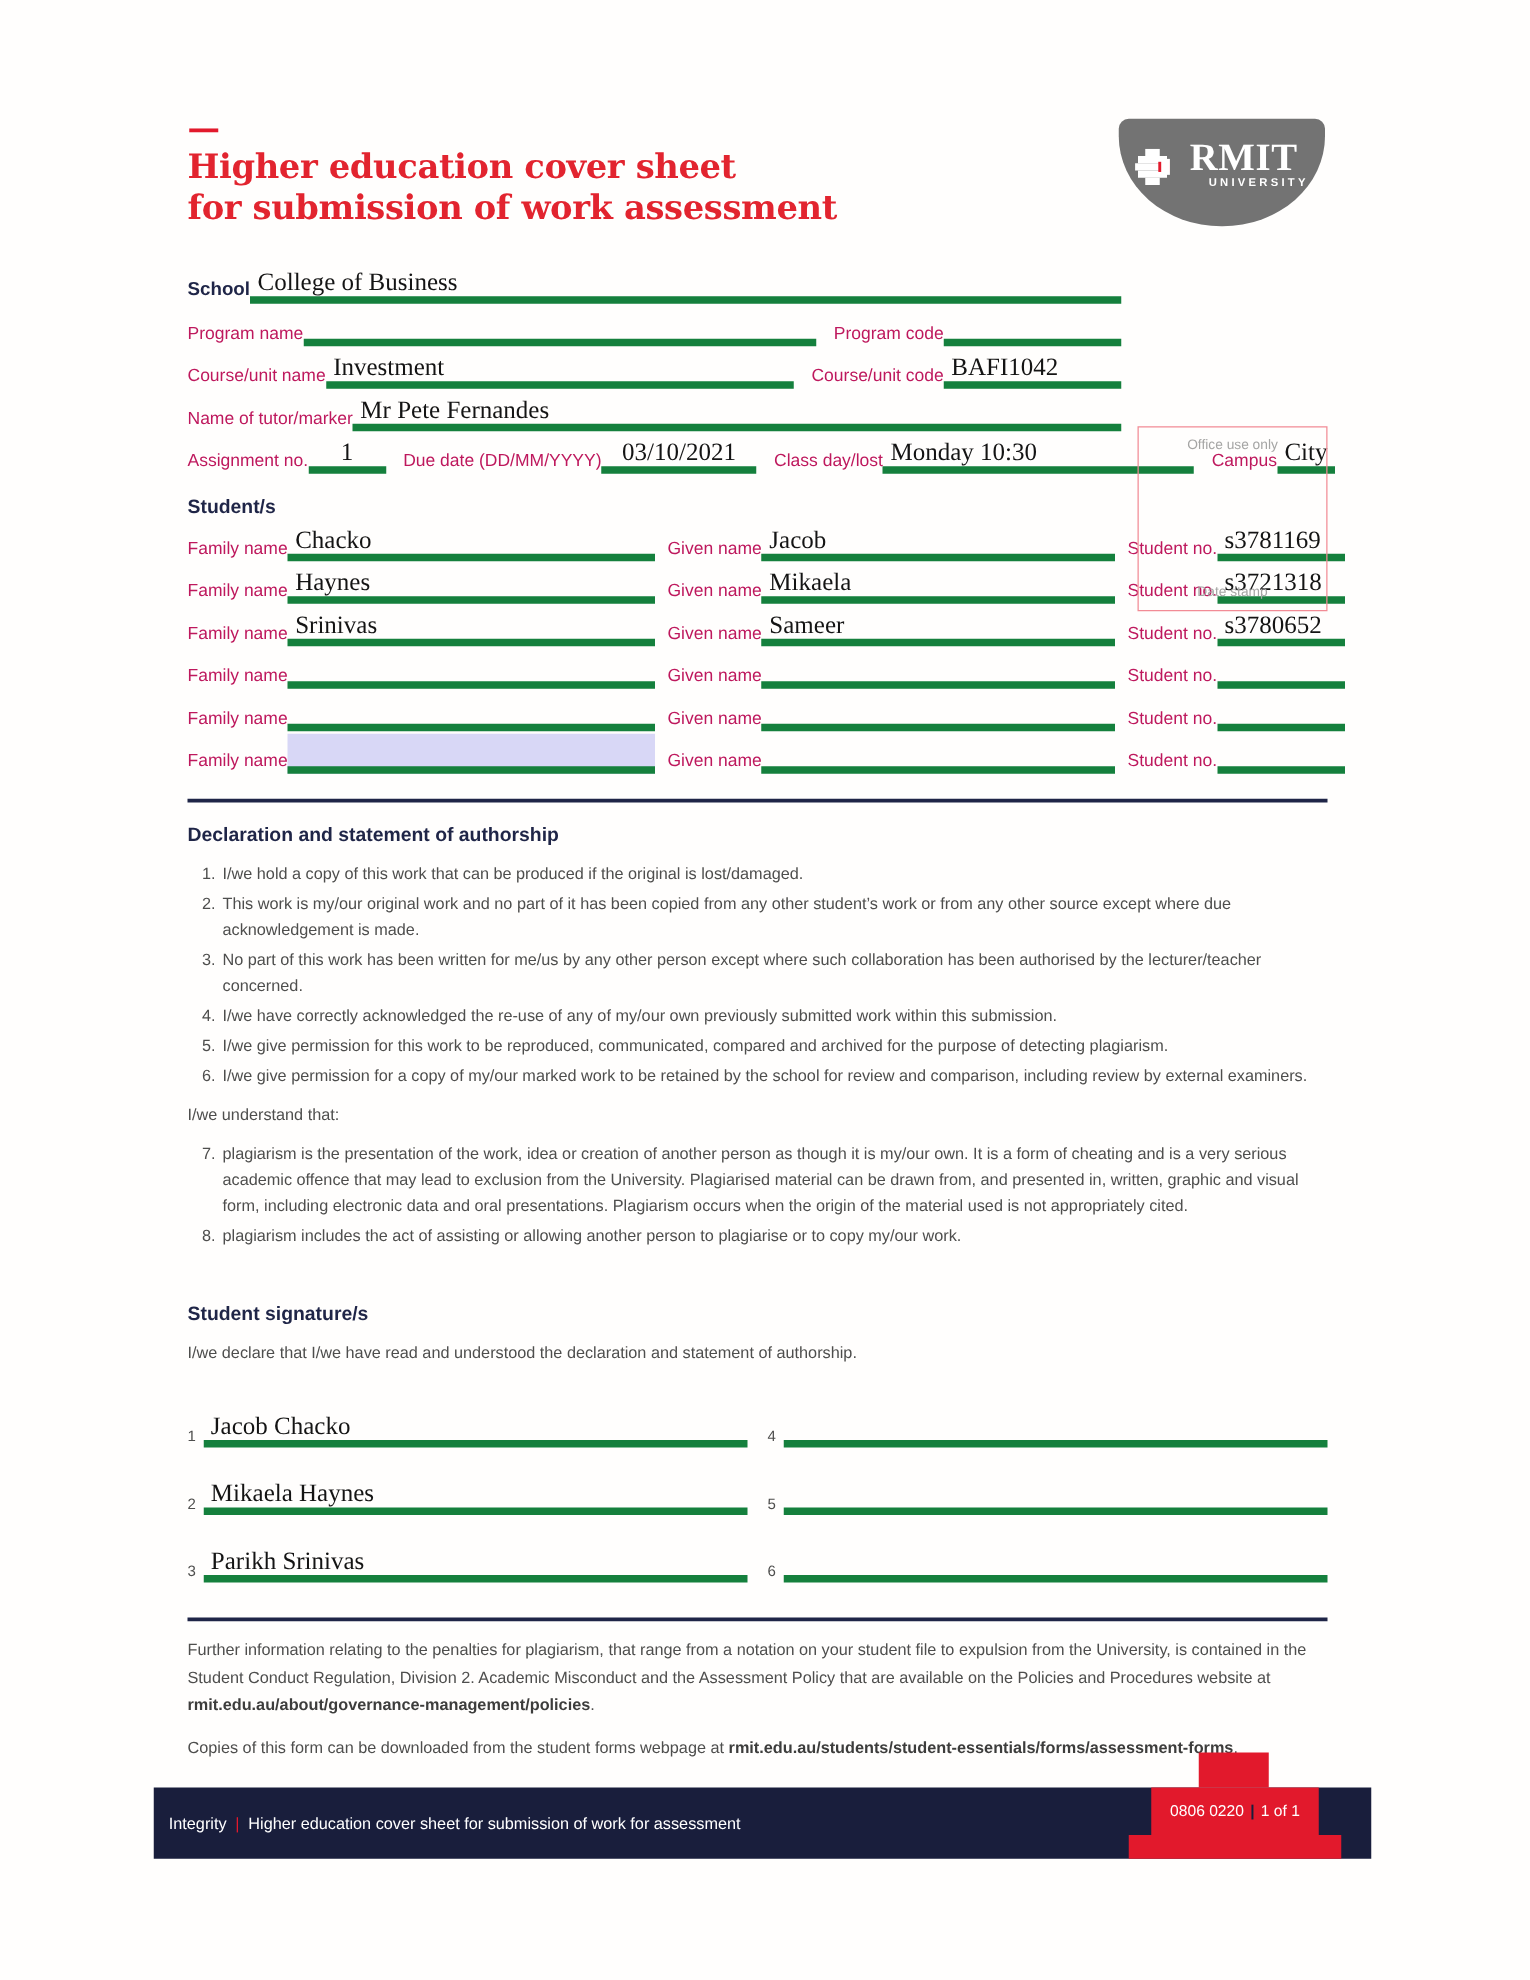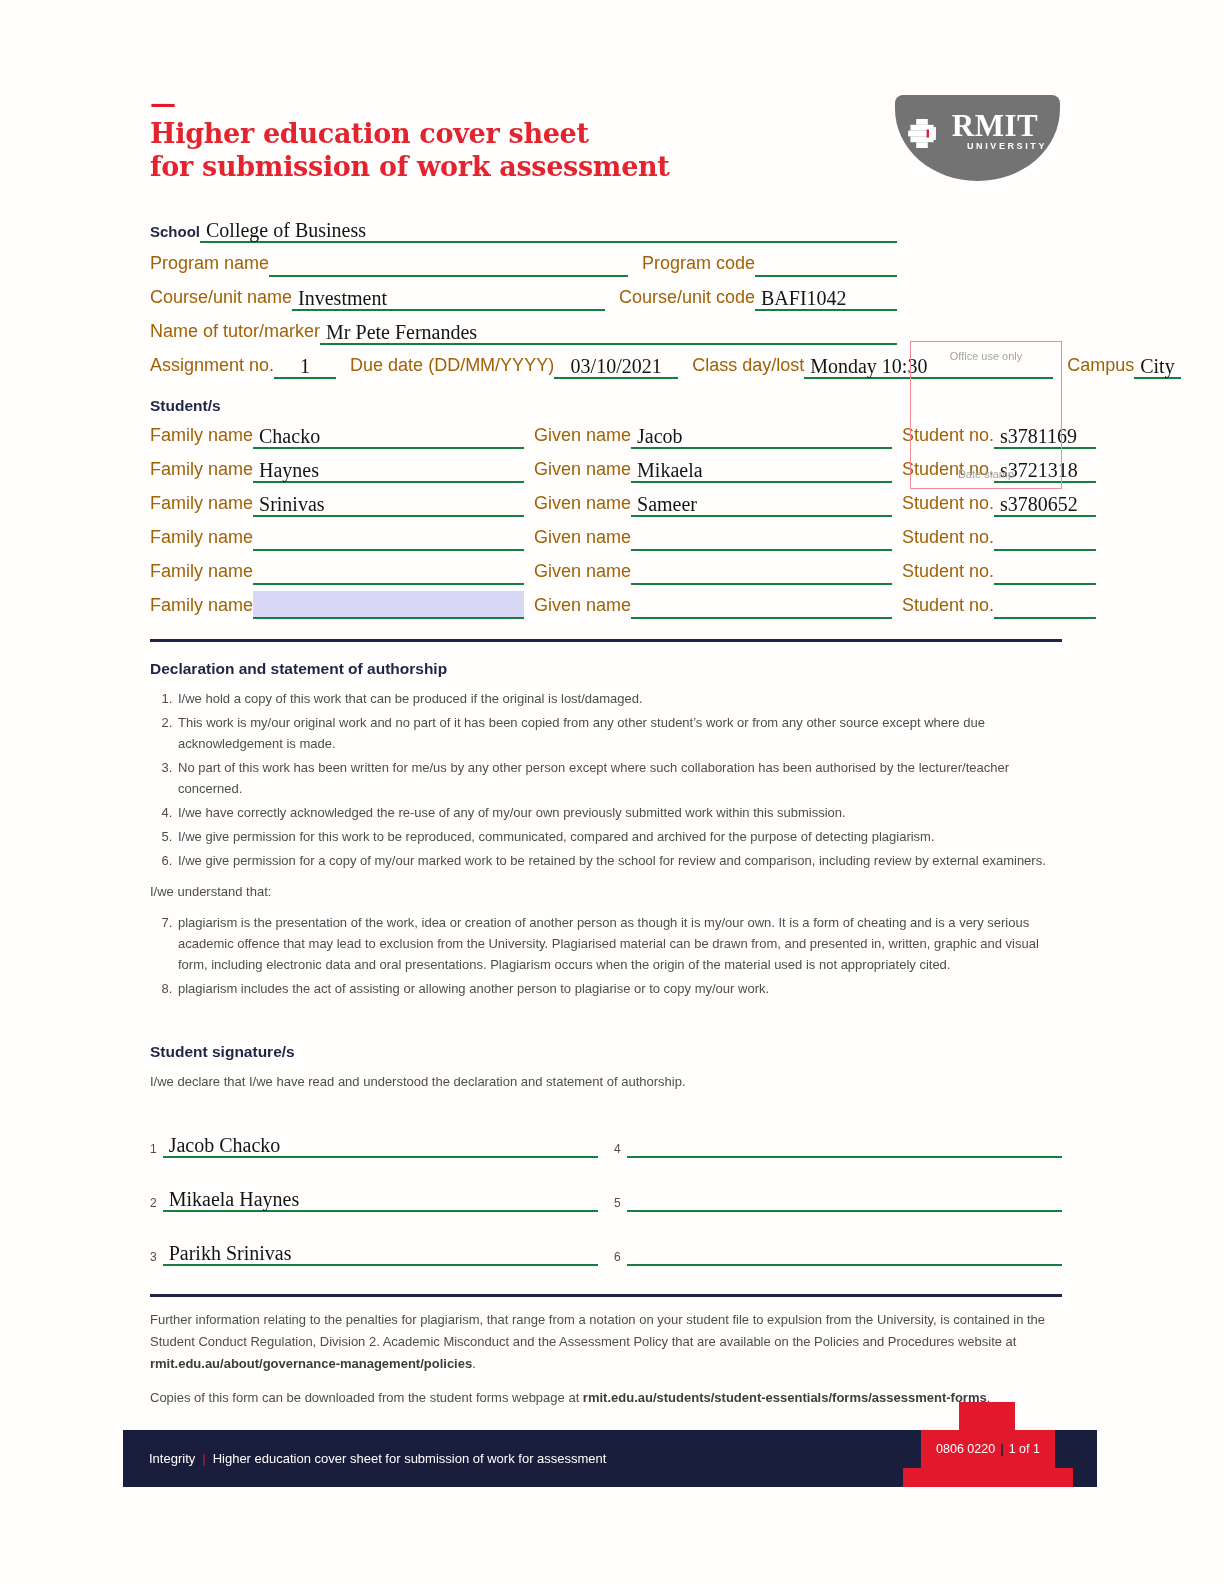--- a/index.html
+++ b/index.html
@@ -30,23 +30,23 @@
   }
   .office .o-top{display:block;color:#a5a5a4;font-size:11px;margin-top:8px;}
   .office .o-bottom{position:absolute;bottom:8px;left:0;right:0;color:#a5a5a4;font-size:11px;}
 
   
   .form-section{margin-top:30px;position:relative;}
   .frow{display:flex;align-items:flex-end;height:34px;}
   .frow.short{padding-right:165px;}
   .frow.first{height:30px;}
   .fgap{width:14px;flex:none;}
-  .flabel{font-size:18px;color:#a16207;padding-bottom:3px;white-space:nowrap;}
+  .flabel{font-size:14px;color:#be185d;padding-bottom:3px;white-space:nowrap;}
   .flabel.strong{font-weight:bold;color:#1f2547;font-size:15px;}
-  .ffill{flex:1;border-bottom:2px solid #15803d;padding:0 6px;display:flex;align-items:flex-end;min-height:24px;}
+  .ffill{flex:1;border-bottom:6px solid #15803d;padding:0 6px;display:flex;align-items:flex-end;min-height:24px;}
   .ffill.w130{flex:none;width:130px;}
   .ffill.w50{flex:none;width:50px;justify-content:center;}
   .ffill.w112{flex:none;width:112px;justify-content:center;}
   .ffill.w237{flex:none;width:237px;}
   .ffill.w90{flex:none;width:90px;}
   .fval{font-family:"Liberation Serif",serif;font-size:20px;color:#141414;line-height:22px;white-space:nowrap;}
   .highlight{background:#d8d7f6;height:26px;}
 
   
   .sec-heading{font-weight:bold;color:#1f2547;font-size:15.5px;margin-top:18px;}
@@ -68,21 +68,21 @@
   .sig-cell{display:flex;align-items:flex-end;height:32px;margin-bottom:22px;}
   .sig-no{font-size:12px;color:#4e4e4d;margin-right:6px;padding-bottom:2px;}
 
   
   .foot-p{font-size:13px;line-height:22px;color:#4e4e4d;margin:12px 0 0;}
   .foot-p b{color:#3d3d3c;}
 
   
   .bar{
     position:absolute;left:123px;top:1430px;width:974px;height:57px;background:#191e3c;
-    display:flex;align-items:center;padding-left:26px;box-sizing:border-box;
+    display:flex;align-items:center;padding-left:12px;box-sizing:border-box;
     color:#ffffff;font-size:13px;
   }
   .bar .sep{color:#e2192c;margin:0 7px;}
   .castle{position:absolute;left:903px;top:1402px;width:170px;height:85px;z-index:2;}
   .castle .t-top{position:absolute;left:56px;top:0;width:56px;height:28px;background:#e2192c;}
   .castle .t-mid{position:absolute;left:18px;top:28px;width:134px;height:38px;background:#e2192c;}
   .castle .t-bot{position:absolute;left:0;top:66px;width:170px;height:19px;background:#e2192c;}
   .castle-text{
     position:absolute;left:18px;top:28px;width:134px;height:38px;
     display:flex;align-items:center;justify-content:center;color:#fff;font-size:12.5px;white-space:nowrap;

